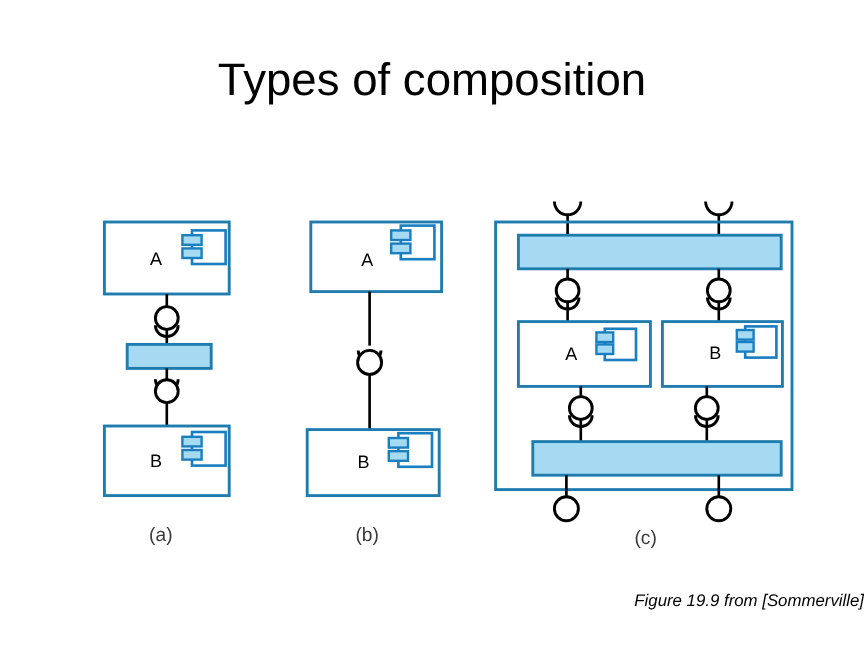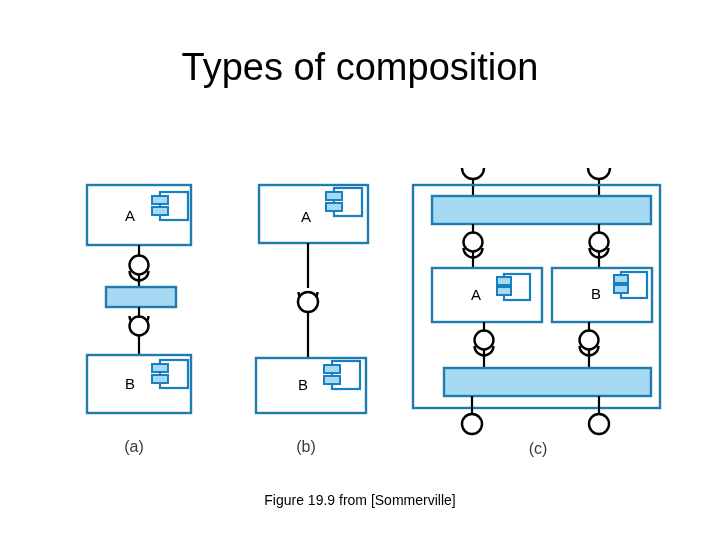--- a/index.html
+++ b/index.html
@@ -31,24 +31,25 @@
     font-weight: normal;
     color: #000000;
     letter-spacing: 0px;
     white-space: nowrap;
   }
   #caption {
     position: absolute;
     left: 0;
     top: 492px;
     width: 720px;
-    text-align: center;
+    text-align: right;
     font-family: "Liberation Sans", sans-serif;
     font-size: 14px;
     color: #000000;
+    font-style: italic;
   }
   .figure-label {
     position: absolute;
     font-family: "Liberation Sans", sans-serif;
     font-size: 16px;
     color: #3a3a3a;
     text-align: center;
     width: 60px;
   }
   #label-a { left: 104px; top: 438px; }

